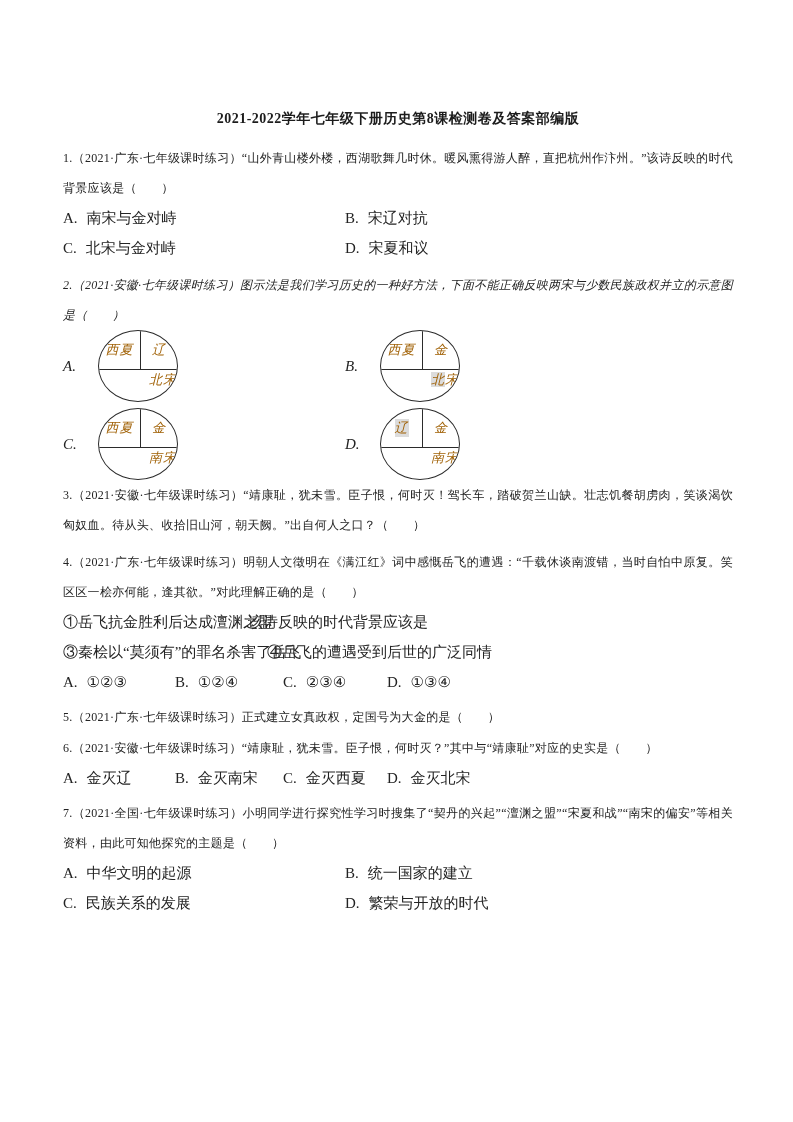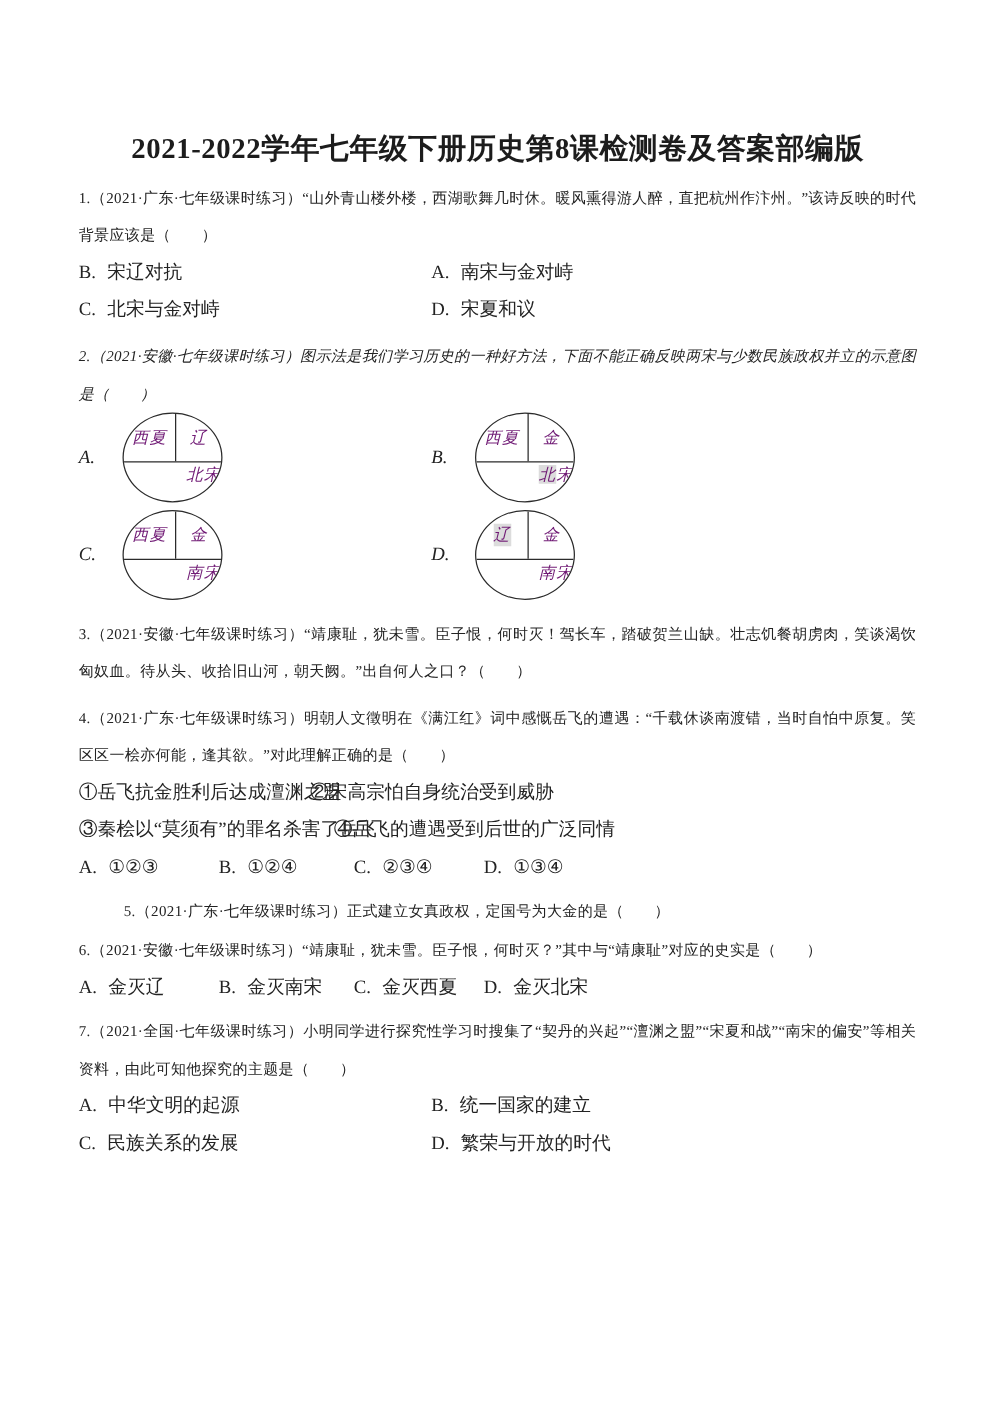--- a/index.html
+++ b/index.html
@@ -4,21 +4,21 @@
 <style>
   html,body { margin:0; padding:0; }
   body {
     width:793px; height:1122px; background:#ffffff; overflow:hidden;
     font-family:"Liberation Serif","DejaVu Serif",serif;
     color:#232323;
   }
   .page { position:relative; width:793px; height:1122px; box-sizing:border-box; padding:0 60px 0 63px; }
   .title {
     margin:104px 0 0 0; text-align:center;
-    font-size:23px; font-weight:700; letter-spacing:0.5px; color:#1c1c1c;
+    font-size:14px; font-weight:700; letter-spacing:0.5px; color:#1c1c1c;
     line-height:30px;
   }
   .q { margin:0; }
   .stem {
     margin:0; font-size:12px; line-height:30px; text-align:justify;
     letter-spacing:0.3px;
   }
   .opts { display:grid; font-size:15px; line-height:30px; }
   .opts.two  { grid-template-columns:282px auto; }
   .opts.four { grid-template-columns:112px 108px 104px auto; }
@@ -38,45 +38,45 @@
   .pie {
     width:80px; height:72px; margin-left:13px;
     border:1.5px solid #2b2b2b; border-radius:50%;
     overflow:hidden; display:flex; flex-direction:column;
     box-sizing:border-box; background:#fff;
   }
   .ptop { flex:0 0 38px; display:flex; border-bottom:1.5px solid #2b2b2b; }
   .ptl { flex:1.15; border-right:1.5px solid #2b2b2b; display:flex; align-items:center; justify-content:center; }
   .ptr { flex:1; display:flex; align-items:center; justify-content:center; }
   .pbot { flex:1; display:flex; justify-content:flex-end; align-items:flex-start; }
-  .pie span { font-size:13px; color:#701a75; letter-spacing:1px; }
+  .pie span { font-size:13px; color:#a16207; letter-spacing:1px; }
   .pbot > span { display:block; padding-top:1px; }
   .hl { background:#dcdcdc; }
   .hl-first::first-letter { background:#dcdcdc; }
 
   .m-q1 { margin-top:9px; }
   .m-q2 { margin-top:7px;font-style:italic; }
-  .m-q3 { margin-top:12px; }
+  .m-q3 { margin-top:0; }
   .m-q4 { margin-top:7px; }
-  .m-q5 { margin-top:5px;margin-left:36px; }
+  .m-q5 { margin-top:5px; }
   .m-q6 { margin-top:1px; }
   .m-q7 { margin-top:5px; }
 </style>
 </head>
 <body>
 
 <div class="page">
 
   <h1 class="title">2021-2022学年七年级下册历史第8课检测卷及答案部编版</h1>
 
   <section class="q m-q1">
     <p class="stem">1.（2021·广东·七年级课时练习）“山外青山楼外楼，西湖歌舞几时休。暖风熏得游人醉，直把杭州作汴州。”该诗反映的时代背景应该是（　　）</p>
     <div class="opts two">
+      <div class="opt"><span class="ol">A.</span><span class="ot">南宋与金对峙</span></div>
       <div class="opt"><span class="ol">B.</span><span class="ot">宋辽对抗</span></div>
-      <div class="opt"><span class="ol">A.</span><span class="ot">南宋与金对峙</span></div>
       <div class="opt"><span class="ol">C.</span><span class="ot">北宋与金对峙</span></div>
       <div class="opt"><span class="ol">D.</span><span class="ot">宋夏和议</span></div>
     </div>
   </section>
 
   <section class="q m-q2">
     <p class="stem">2.（2021·安徽·七年级课时练习）图示法是我们学习历史的一种好方法，下面不能正确反映两宋与少数民族政权并立的示意图是（　　）</p>
 
     <div class="drow drow1">
       <div class="ditem">
@@ -134,21 +134,21 @@
       </div>
     </div>
   </section>
 
   <section class="q m-q3">
     <p class="stem">3.（2021·安徽·七年级课时练习）“靖康耻，犹未雪。臣子恨，何时灭！驾长车，踏破贺兰山缺。壮志饥餐胡虏肉，笑谈渴饮匈奴血。待从头、收拾旧山河，朝天阙。”出自何人之口？（　　）</p>
   </section>
 
   <section class="q m-q4">
     <p class="stem">4.（2021·广东·七年级课时练习）明朝人文徵明在《满江红》词中感慨岳飞的遭遇：“千载休谈南渡错，当时自怕中原复。笑区区一桧亦何能，逢其欲。”对此理解正确的是（　　）</p>
-    <div class="subrow"><span class="s1 w185">①岳飞抗金胜利后达成澶渊之盟</span><span>②宋高宗怕自身统治受到威胁</span></div>
+    <div class="subrow"><span class="s1 w185">①岳飞抗金胜利后达成澶渊之盟</span><span>该诗反映的时代背景应该是</span></div>
     <div class="subrow"><span class="s1 w204">③秦桧以“莫须有”的罪名杀害了岳飞</span><span>④岳飞的遭遇受到后世的广泛同情</span></div>
     <div class="opts four">
       <div class="opt"><span class="ol">A.</span><span class="ot">①②③</span></div>
       <div class="opt"><span class="ol">B.</span><span class="ot">①②④</span></div>
       <div class="opt"><span class="ol">C.</span><span class="ot">②③④</span></div>
       <div class="opt"><span class="ol">D.</span><span class="ot">①③④</span></div>
     </div>
   </section>
 
   <section class="q m-q5">

